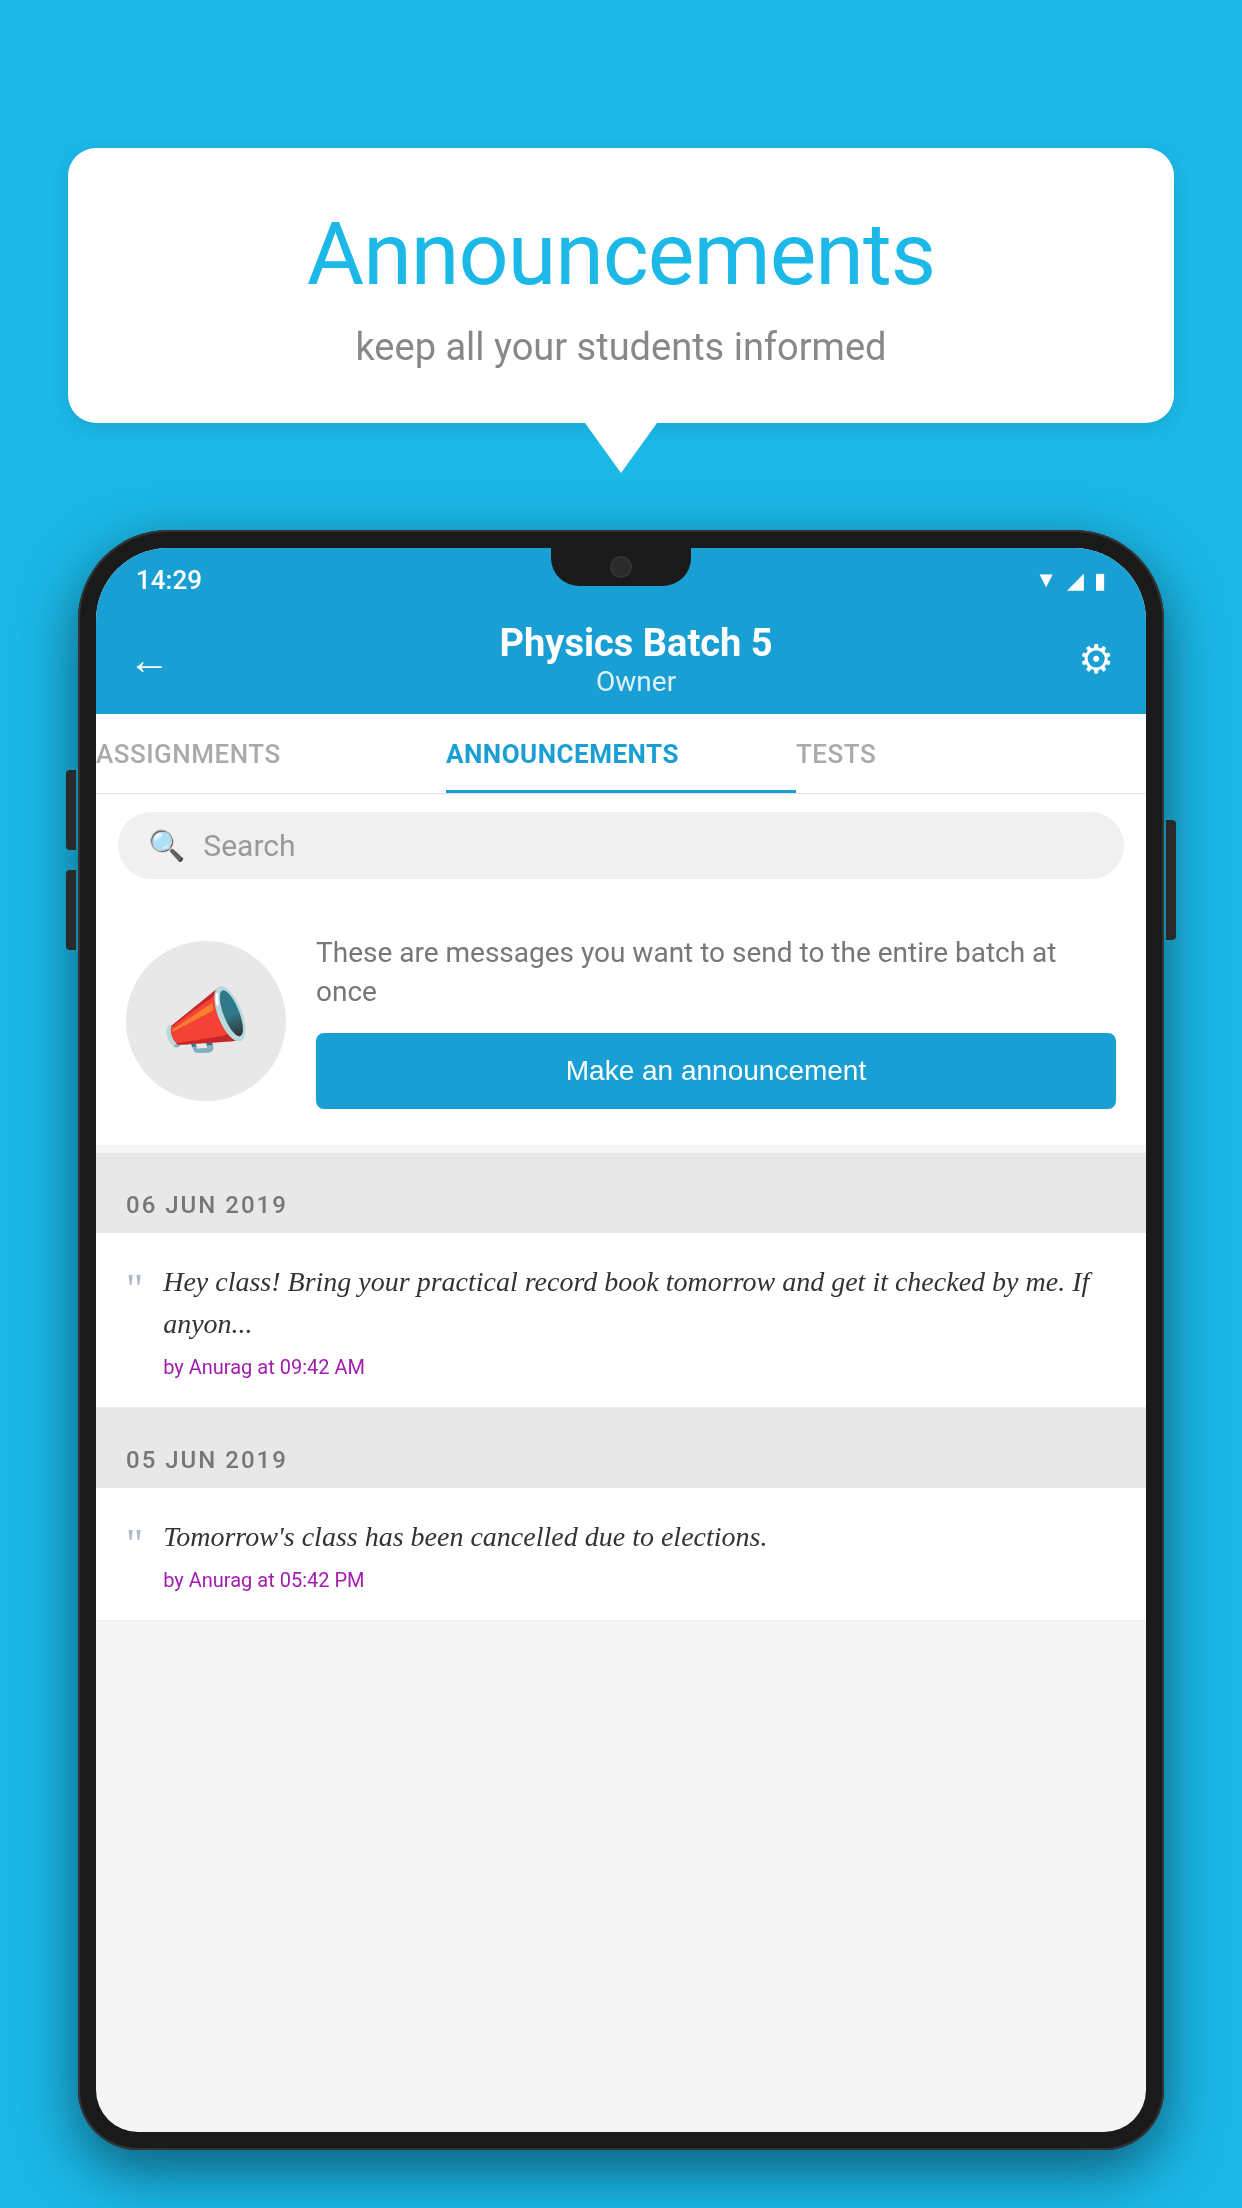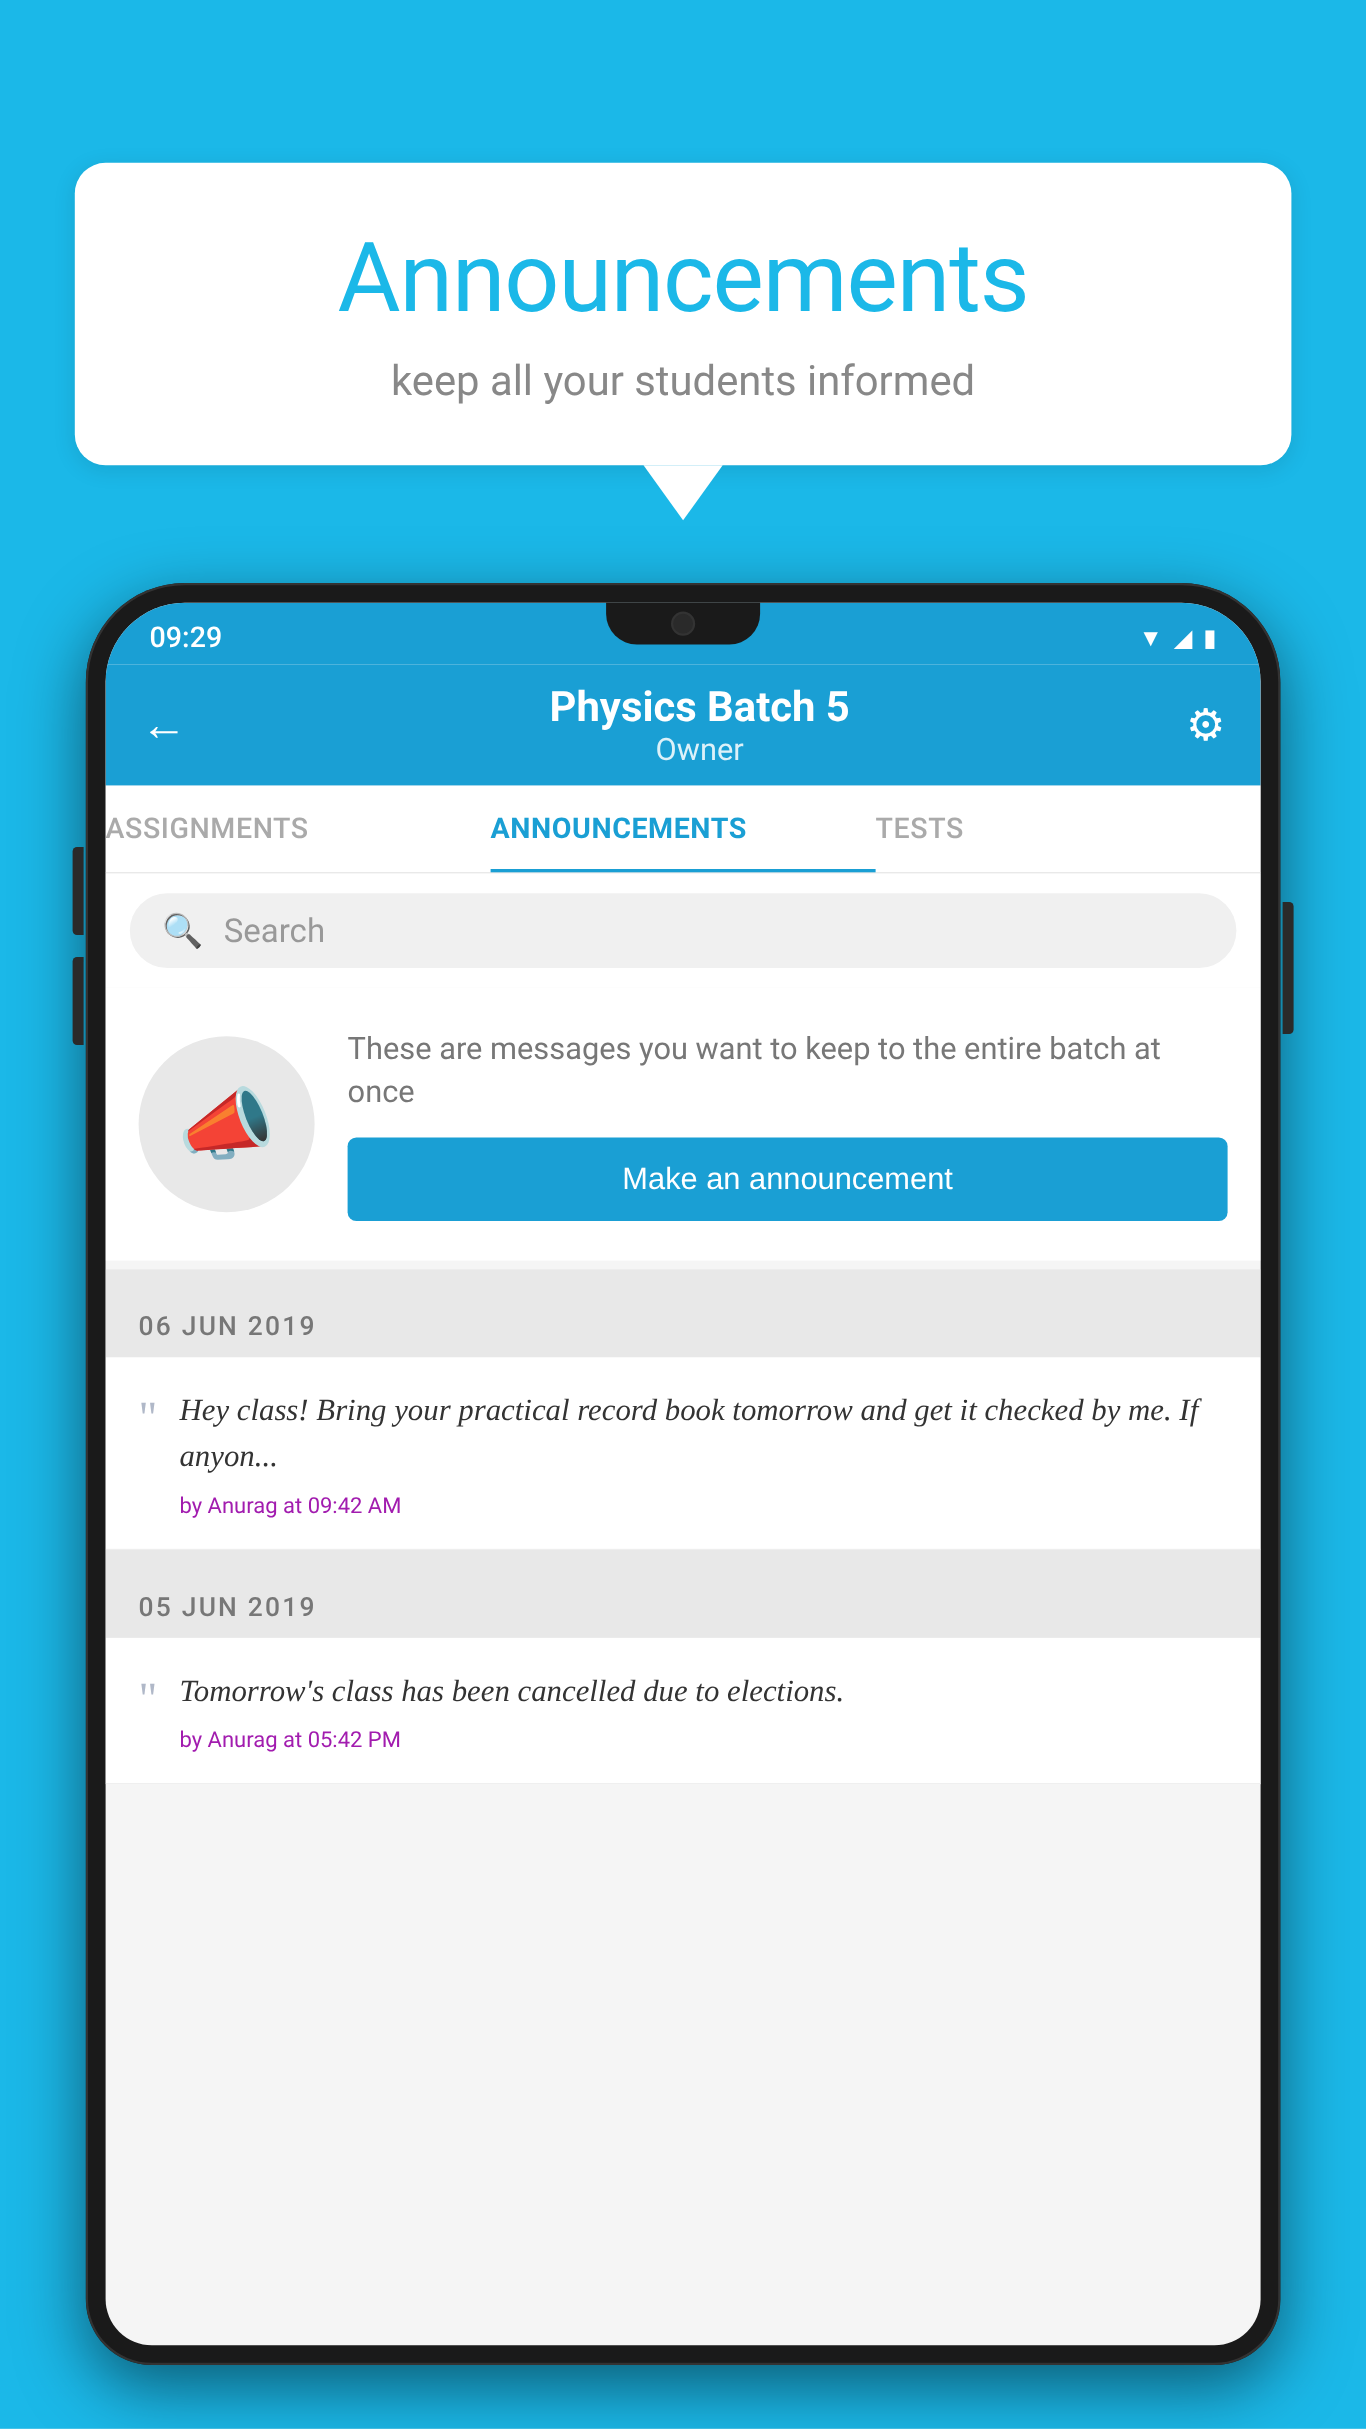--- a/index.html
+++ b/index.html
@@ -354,21 +354,21 @@
   <div class="phone-outer">
     <div class="phone-notch"></div>
     <div class="phone-camera"></div>
     <div class="phone-btn-left"></div>
     <div class="phone-btn-left2"></div>
     <div class="phone-btn-right"></div>
 
     <div class="phone-screen">
 
       <div class="status-bar">
-        <span class="status-time">09:29</span>
+        <span class="status-time">14:29</span>
         <div class="status-icons">
           <span class="status-icon">▼</span>
           <span class="status-icon">◢</span>
           <span class="status-icon">▮</span>
         </div>
       </div>
 
       <div class="app-bar">
         <span class="back-btn">←</span>
         <div class="app-bar-center">
@@ -397,21 +397,21 @@
             <span class="search-icon-wrap">🔍</span>
             <span class="search-placeholder">Search</span>
           </div>
         </div>
 
         <div class="announcement-prompt">
           <div class="megaphone-circle">
             <span class="megaphone-icon">📣</span>
           </div>
           <div class="prompt-right">
-            <div class="prompt-text">These are messages you want to keep to the entire batch at once</div>
+            <div class="prompt-text">These are messages you want to send to the entire batch at once</div>
             <button class="make-announcement-btn">Make an announcement</button>
           </div>
         </div>
 
         <div class="date-separator">
           <span class="date-text">06  JUN  2019</span>
         </div>
 
         <div class="announcement-item">
           <div class="quote-icon">"</div>

